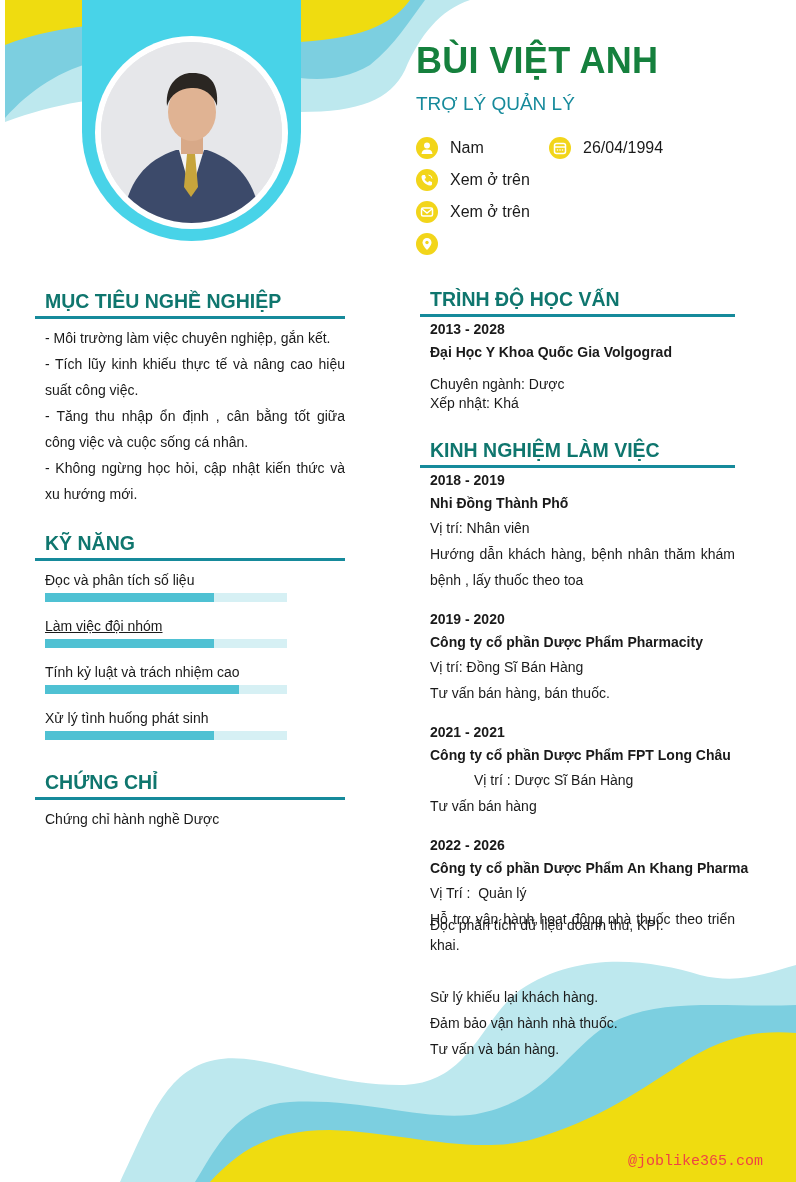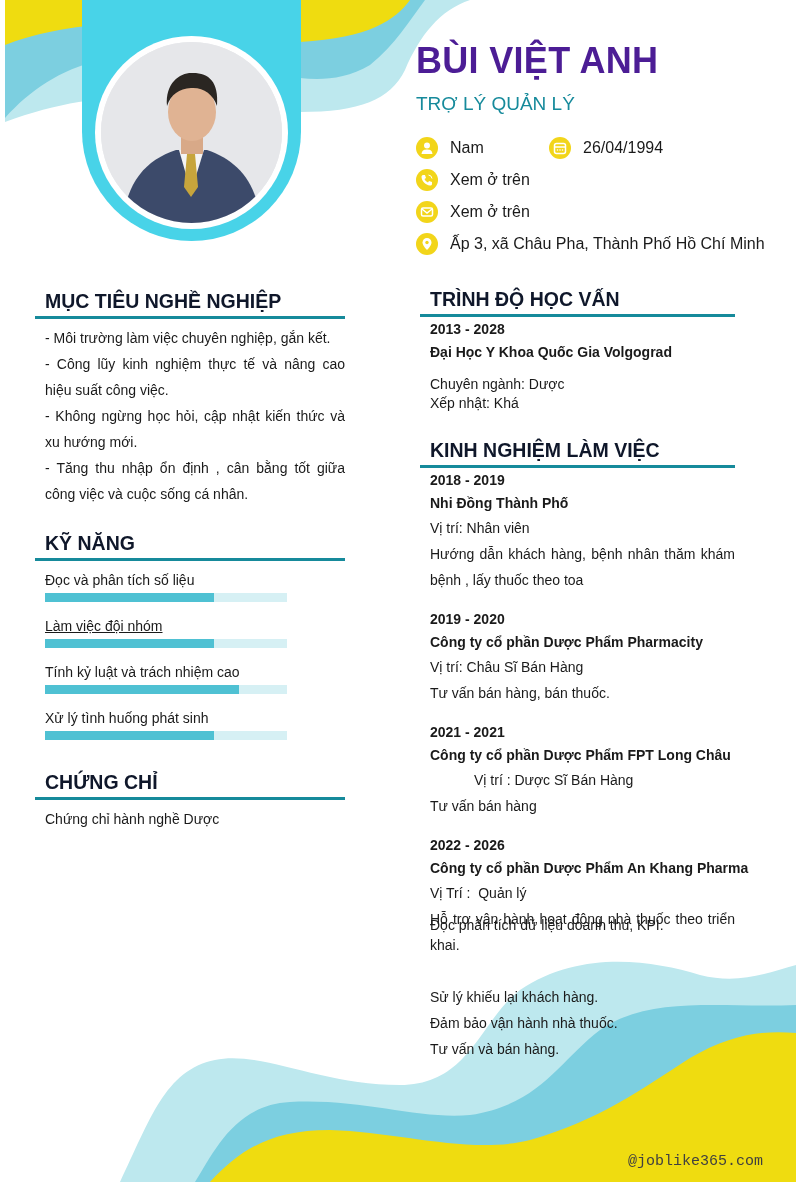--- a/index.html
+++ b/index.html
@@ -1,32 +1,32 @@
 <!DOCTYPE html>
 <html><head>
 <meta charset="utf-8">
 <style>
   html, body { margin:0; padding:0; }
   body { width:796px; height:1182px; position:relative; overflow:hidden; background:#ffffff; font-family:"Liberation Sans", sans-serif; color:#1a1a1a; }
   .bg-svg { position:absolute; left:0; top:0; }
   .photo-banner { position:absolute; left:82px; top:0; width:219px; height:241px; background:#48d3e8; border-radius:0 0 110px 110px; }
   .photo-ring { position:absolute; left:95px; top:36px; width:193px; height:193px; border-radius:50%; background:#ffffff; }
   .photo { position:absolute; left:101px; top:42px; width:181px; height:181px; border-radius:50%; overflow:hidden; background:#e8e9ec; }
-  .name { position:absolute; left:416px; top:40px; font-size:36px; font-weight:bold; color:#4c1d95; letter-spacing:0.3px; }
+  .name { position:absolute; left:416px; top:40px; font-size:36px; font-weight:bold; color:#15803d; letter-spacing:0.3px; }
   .jobtitle { position:absolute; left:416px; top:93px; font-size:19px; color:#168a9b; }
   .info { position:absolute; font-size:16px; color:#1a1a1a; display:flex; align-items:center; }
   .info .ic { width:22px; height:22px; border-radius:50%; background:#f2d51a; margin-right:12px; display:inline-flex; align-items:center; justify-content:center; }
-  .sec-title { position:absolute; font-size:19.5px; font-weight:bold; color:#0f172a; }
+  .sec-title { position:absolute; font-size:19.5px; font-weight:bold; color:#0f766e; }
   .sec-line { position:absolute; height:3px; background:#168a9b; }
   .txt { position:absolute; font-size:14px; line-height:26px; color:#1a1a1a; }
   .justify { text-align:justify; }
   .bold { font-weight:bold; }
   .bar-bg { position:absolute; left:45px; width:242px; height:9px; background:#d6f0f4; }
   .bar-fg { position:absolute; left:0; top:0; height:9px; background:#4fc1d3; }
-  .footer { position:absolute; left:628px; top:1153px; font-family:"Liberation Mono", monospace; font-size:15px; color:#404040; }
+  .footer { position:absolute; left:628px; top:1153px; font-family:"Liberation Mono", monospace; font-size:15px; color:#ef4444; }
 </style>
 </head>
 <body>
 
 <svg class="bg-svg" width="796" height="1182" viewBox="0 0 796 1182">
 
   <path d="M5,0 L470,0 C440,10 420,35 405,70 C390,100 360,112 300,112 L290,112 C200,100 120,80 5,122 Z" fill="#bde8ee"></path>
   <path d="M5,0 L425,0 C410,20 395,45 370,65 C345,80 320,80 300,78 L100,60 C60,70 30,90 5,118 Z" fill="#7ccfe0"></path>
   <path d="M5,0 L410,0 C395,20 370,38 300,42 L120,24 C70,25 30,35 5,45 Z" fill="#efdc10"></path>
 
@@ -91,30 +91,29 @@
   </span>
   <span>Xem ở trên</span>
 </div>
 <div class="info" style="left:416px; top:233px;">
   <span class="ic">
     <svg width="14" height="14" viewBox="0 0 14 14">
         <path d="M7,1 C4.5,1 2.5,3 2.5,5.5 C2.5,8.5 7,13 7,13 C7,13 11.5,8.5 11.5,5.5 C11.5,3 9.5,1 7,1 Z" fill="#fff"></path>
         <circle cx="7" cy="5.5" r="1.7" fill="#f2d51a"></circle>
       </svg>
   </span>
-  <span>Ấp 3, xã Châu Pha, Thành Phố Hồ Chí Minh</span>
 </div>
 
 <div class="sec-title" style="left:45px; top:290px;">MỤC TIÊU NGHỀ NGHIỆP</div>
 <div class="sec-line" style="left:35px; top:316px; width:310px;"></div>
 <div class="txt justify" style="left:45px; top:325px; width:300px;">
   <div>- Môi trường làm việc chuyên nghiệp, gắn kết.</div>
-  <div>- Công lũy kinh nghiệm thực tế và nâng cao hiệu suất công việc.</div>
+  <div>- Tích lũy kinh khiếu thực tế và nâng cao hiệu suất công việc.</div>
+  <div>- Tăng thu nhập ổn định , cân bằng tốt giữa công việc và cuộc sống cá nhân.</div>
   <div>- Không ngừng học hỏi, cập nhật kiến thức và xu hướng mới.</div>
-  <div>- Tăng thu nhập ổn định , cân bằng tốt giữa công việc và cuộc sống cá nhân.</div>
 </div>
 
 <div class="sec-title" style="left:45px; top:532px;">KỸ NĂNG</div>
 <div class="sec-line" style="left:35px; top:558px; width:310px;"></div>
 
 <div class="txt" style="left:45px; top:567px;">Đọc và phân tích số liệu</div>
 <div class="bar-bg" style="top:593px;">
     <div class="bar-fg" style="width:169px;"></div>
   </div>
 
@@ -147,21 +146,21 @@
 <div class="sec-title" style="left:430px; top:439px;">KINH NGHIỆM LÀM VIỆC</div>
 <div class="sec-line" style="left:420px; top:465px; width:315px;"></div>
 
 <div class="txt bold" style="left:430px; top:467px;">2018 - 2019</div>
 <div class="txt bold" style="left:430px; top:490px;">Nhi Đồng Thành Phố</div>
 <div class="txt" style="left:430px; top:515px;">Vị trí: Nhân viên</div>
 <div class="txt justify" style="left:430px; top:541px; width:305px;">Hướng dẫn khách hàng, bệnh nhân thăm khám bệnh , lấy thuốc theo toa</div>
 
 <div class="txt bold" style="left:430px; top:606px;">2019 - 2020</div>
 <div class="txt bold" style="left:430px; top:629px;">Công ty cổ phần Dược Phẩm Pharmacity</div>
-<div class="txt" style="left:430px; top:654px;">Vị trí: Châu Sĩ Bán Hàng</div>
+<div class="txt" style="left:430px; top:654px;">Vị trí: Đồng Sĩ Bán Hàng</div>
 <div class="txt" style="left:430px; top:680px;">Tư vấn bán hàng, bán thuốc.</div>
 
 <div class="txt bold" style="left:430px; top:719px;">2021 - 2021</div>
 <div class="txt bold" style="left:430px; top:742px;">Công ty cổ phần Dược Phẩm FPT Long Châu</div>
 <div class="txt" style="left:430px; top:767px;margin-left:44px;">Vị trí : Dược Sĩ Bán Hàng</div>
 <div class="txt" style="left:430px; top:793px;">Tư vấn bán hàng</div>
 
 <div class="txt bold" style="left:430px; top:832px;">2022 - 2026</div>
 <div class="txt bold" style="left:430px; top:855px;">Công ty cổ phần Dược Phẩm An Khang Pharma</div>
 <div class="txt" style="left:430px; top:880px; white-space:pre;">Vị Trí :  Quản lý</div>

